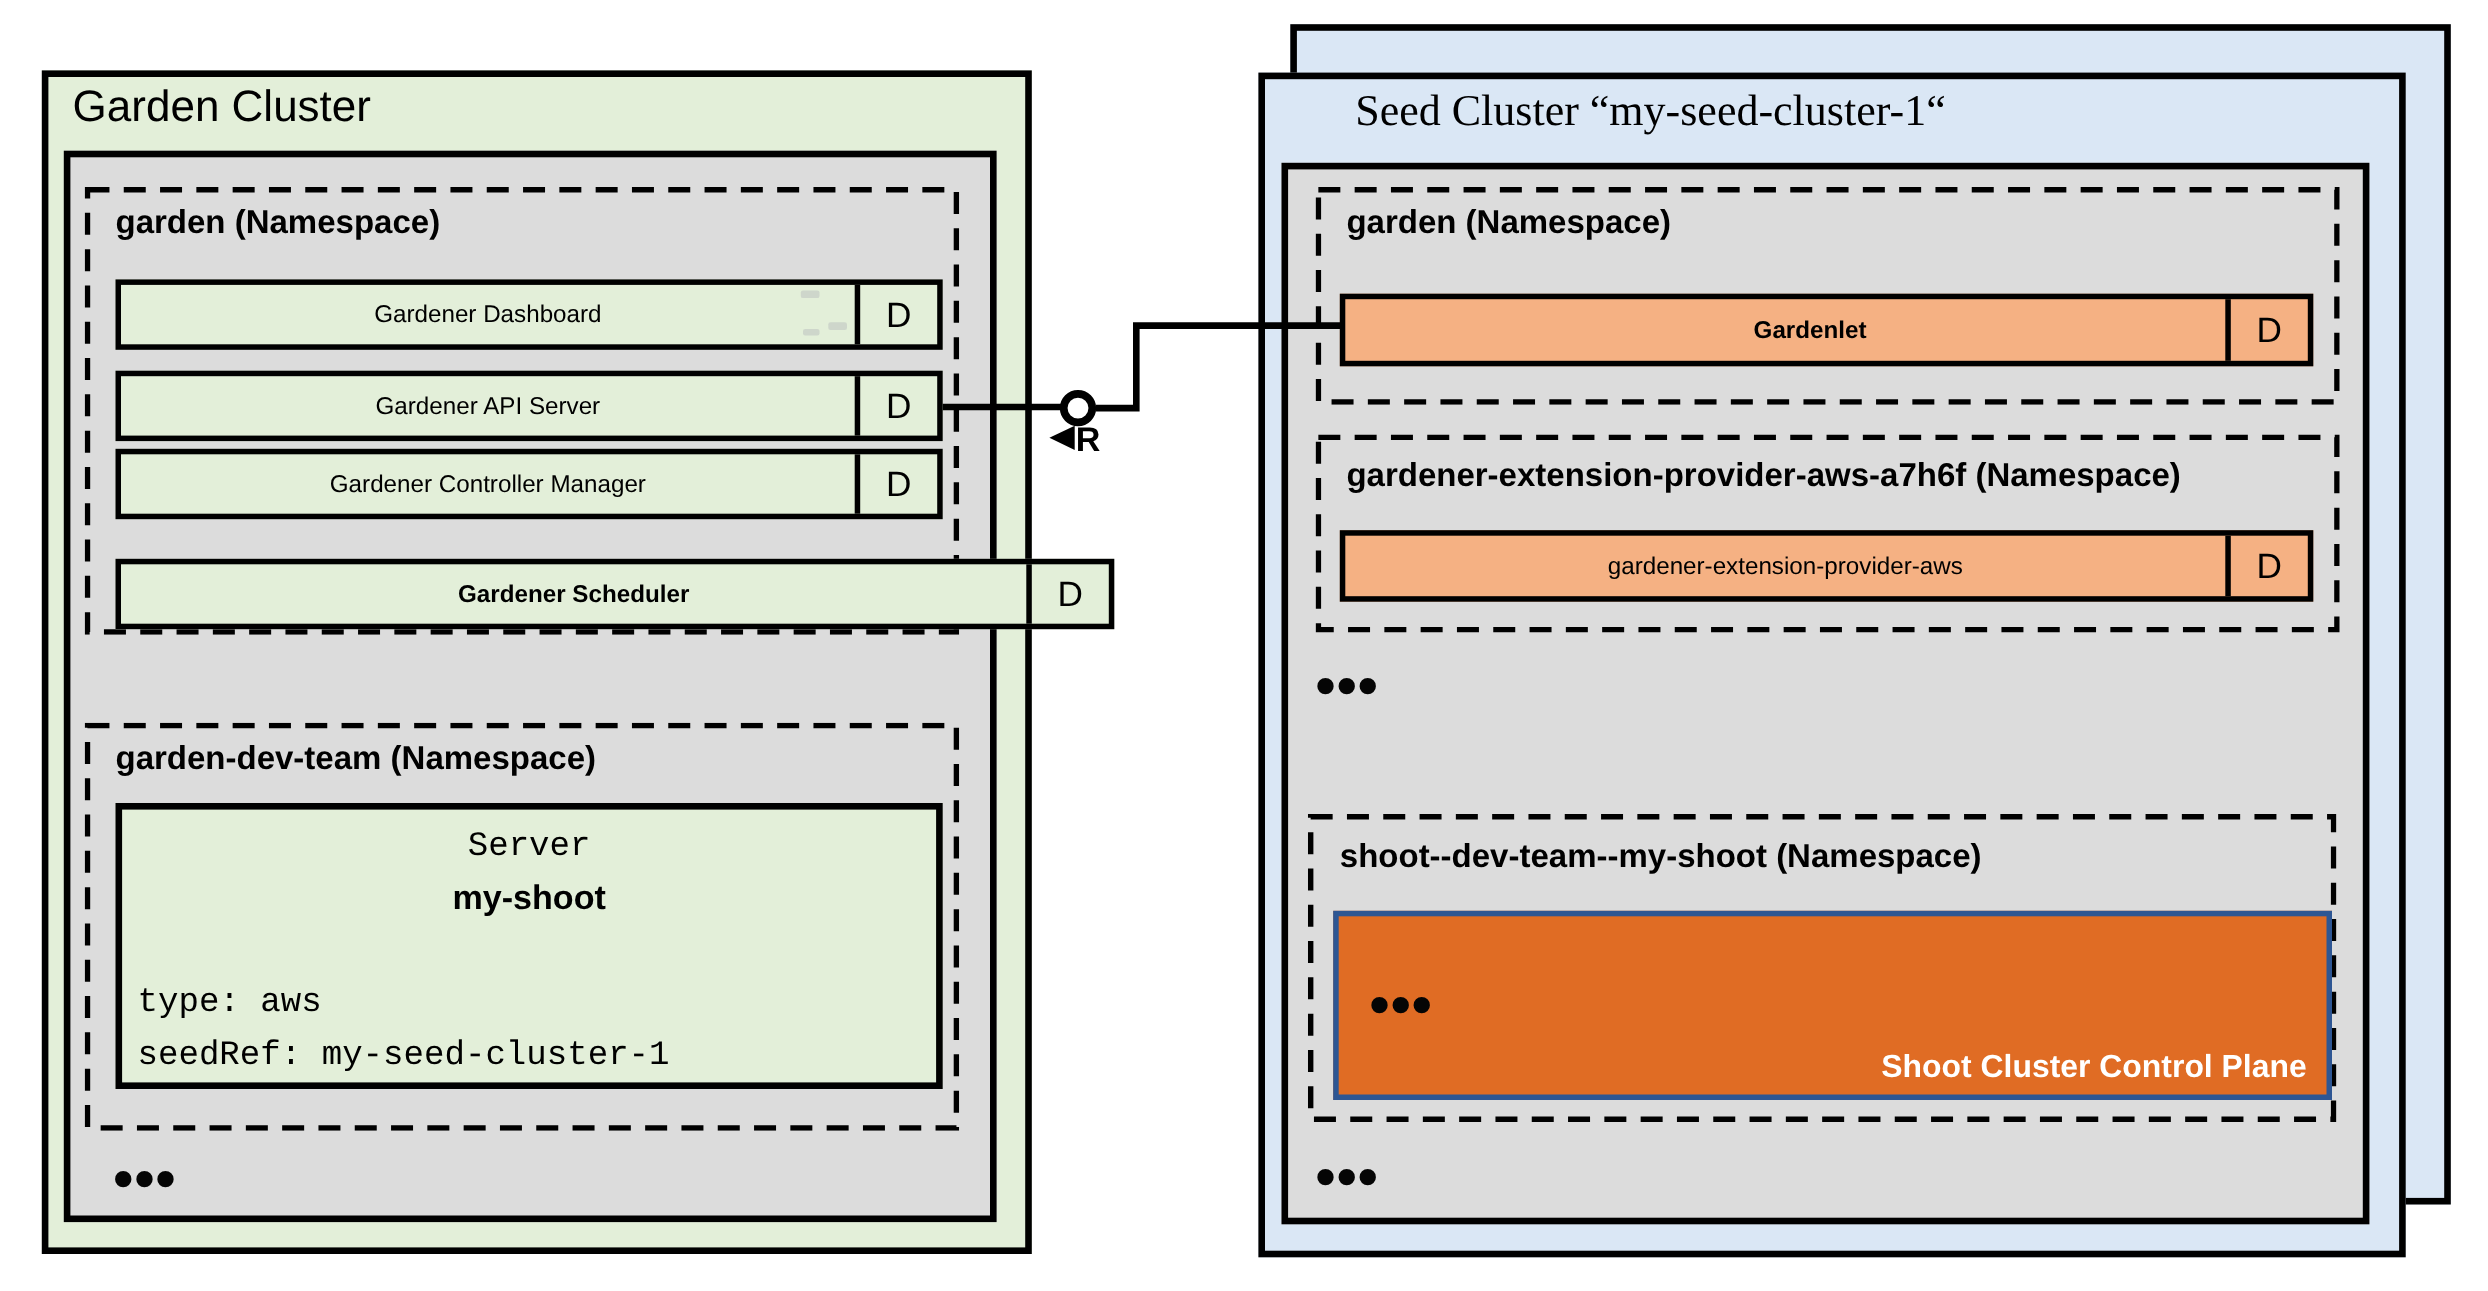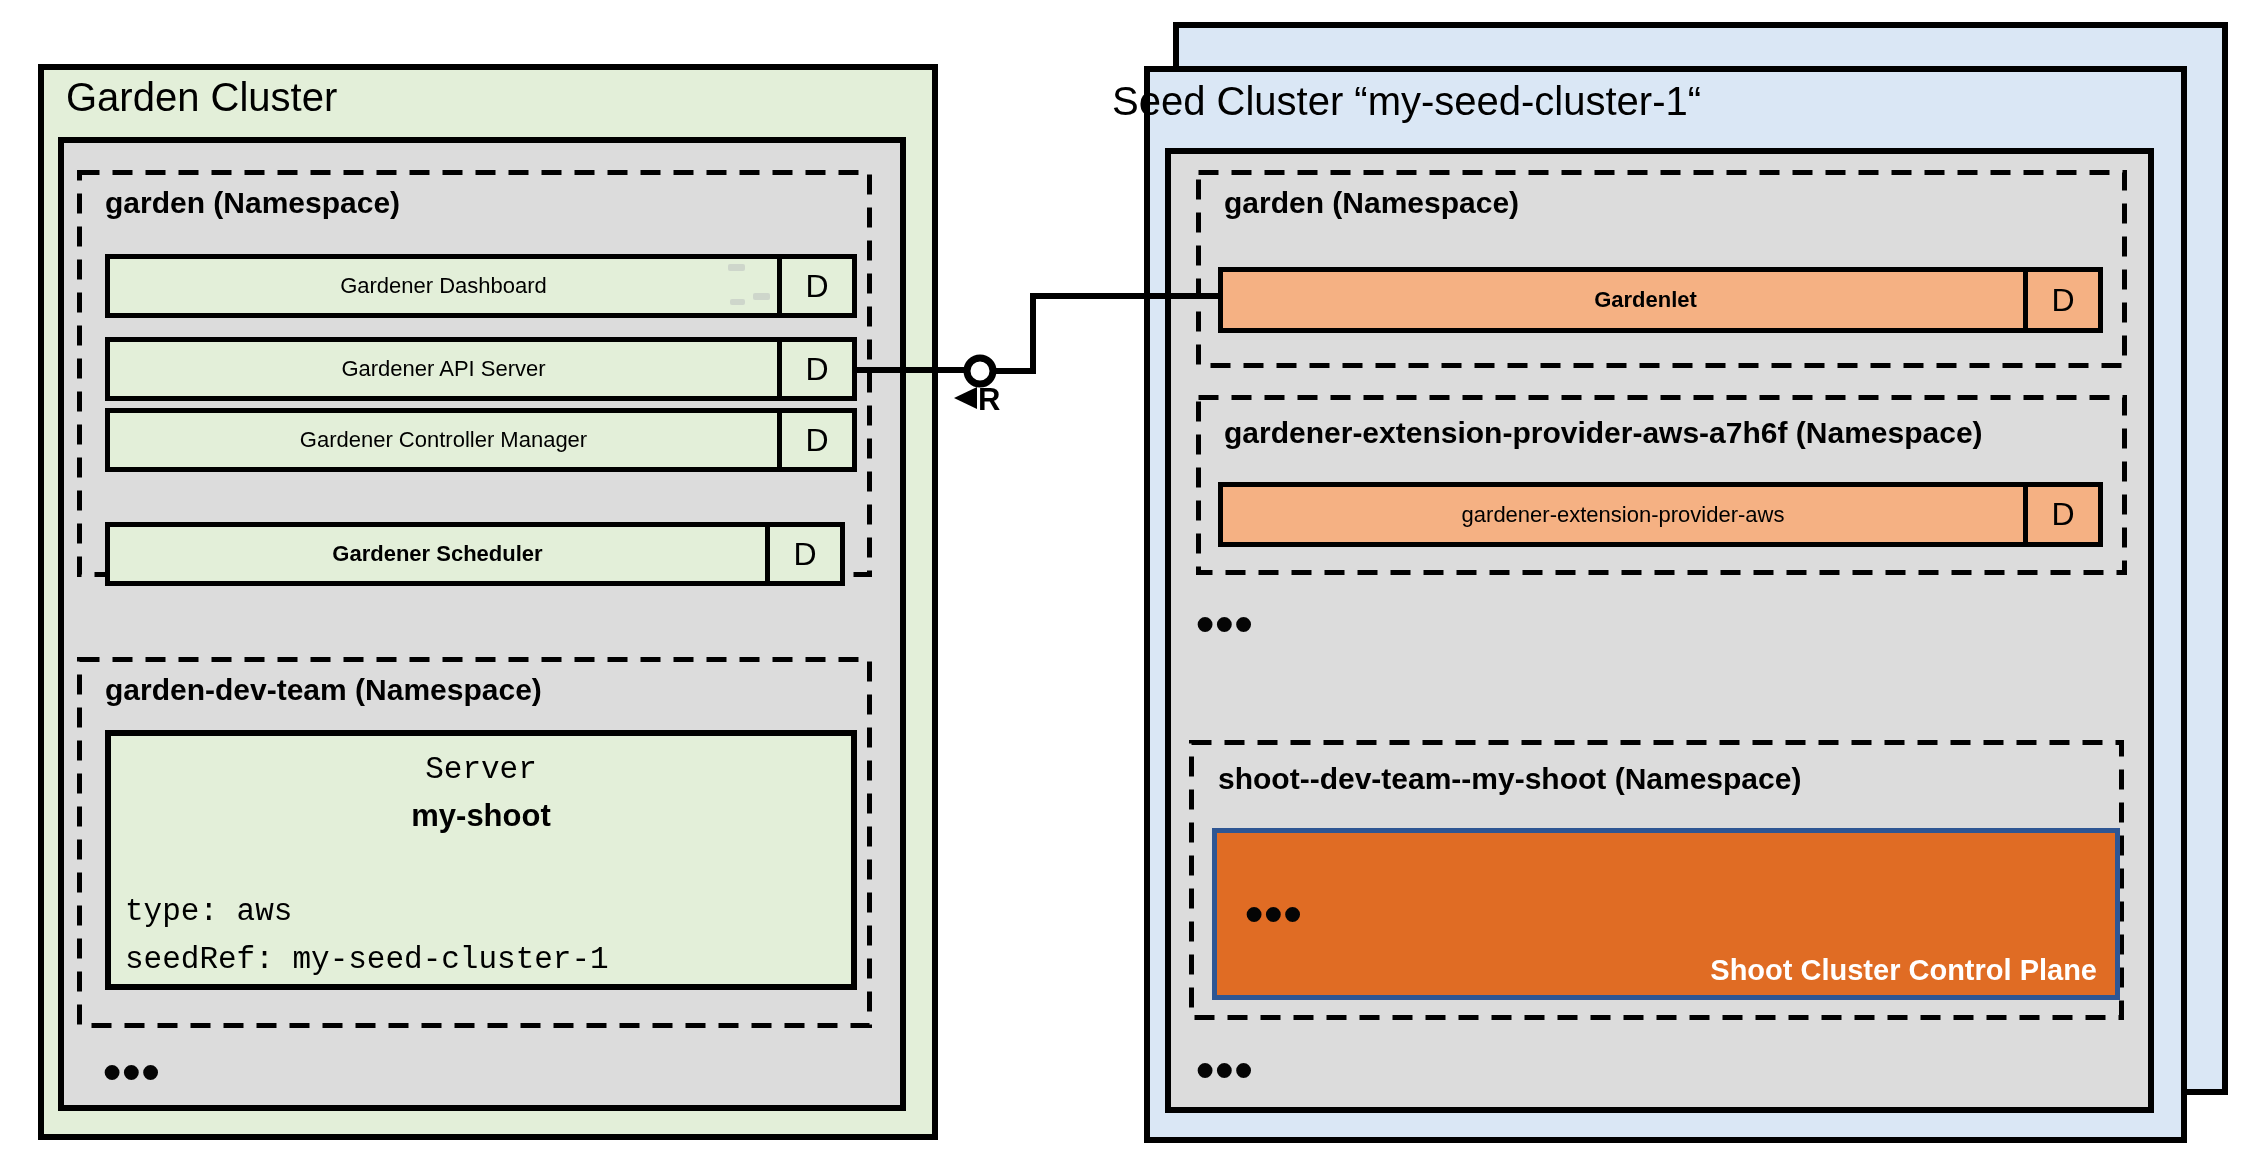--- a/index.html
+++ b/index.html
@@ -55,42 +55,42 @@
   <div class="comp-row green-bg" style="left:105px;top:337px;width:752px;height:64px;">
     <div class="lbl">Gardener API Server</div>
     <div class="dcell">D</div>
   </div>
 
   <div class="comp-row green-bg" style="left:105px;top:408px;width:752px;height:64px;">
     <div class="lbl">Gardener Controller Manager</div>
     <div class="dcell">D</div>
   </div>
 
-  <div class="comp-row green-bg" style="left:105px;top:522px;width:740px;height:64px;">
+  <div class="comp-row green-bg" style="left:105px;top:508px;width:908px;height:64px;">
     <div class="lbl bold">Gardener Scheduler</div>
     <div class="dcell">D</div>
   </div>
 
   <svg class="dashed-svg" style="left:77px;top:657px;" width="795" height="371">
     <rect x="2.5" y="2.5" width="790" height="366" fill="none" stroke="#000" stroke-width="5" stroke-dasharray="20 13"></rect>
   </svg>
   <div class="ns-title" style="left:105px;top:673px;">garden-dev-team (Namespace)</div>
 
   <div class="box b green-bg" style="left:105px;top:730px;width:752px;height:260px;">
     <div class="shoot-line mono" style="left:0;right:0;top:16px;text-align:center;">Server</div>
     <div class="shoot-line bold" style="left:0;right:0;top:62px;text-align:center;">my-shoot</div>
     <div class="shoot-line mono" style="left:14px;top:158px;">type: aws</div>
     <div class="shoot-line mono" style="left:14px;top:206px;">seedRef: my-seed-cluster-1</div>
   </div>
 
   <div class="dots" style="left:103px;top:1046px;">•••</div>
 
   <div class="box b blue-bg" style="left:1173px;top:22px;width:1055px;height:1073px;"></div>
   <div class="box b blue-bg" style="left:1144px;top:66px;width:1043px;height:1077px;"></div>
-  <div class="cluster-title" style="left:1112px;top:78px;">Seed Cluster “my-seed-cluster-1“</div>
+  <div class="cluster-title" style="left:1232px;top:78px;font-family:Liberation Serif, serif;">Seed Cluster “my-seed-cluster-1“</div>
 
   <div class="box b gray-bg" style="left:1165px;top:148px;width:989px;height:965px;"></div>
 
   <svg class="dashed-svg" style="left:1196px;top:170px;" width="931" height="198">
     <rect x="2.5" y="2.5" width="926" height="193" fill="none" stroke="#000" stroke-width="5" stroke-dasharray="20 13"></rect>
   </svg>
   <div class="ns-title" style="left:1224px;top:186px;">garden (Namespace)</div>
 
   <div class="comp-row" style="left:1218px;top:267px;width:885px;height:66px;background:#f5b183;padding-left:45px;">
     <div class="lbl bold">Gardenlet</div>

